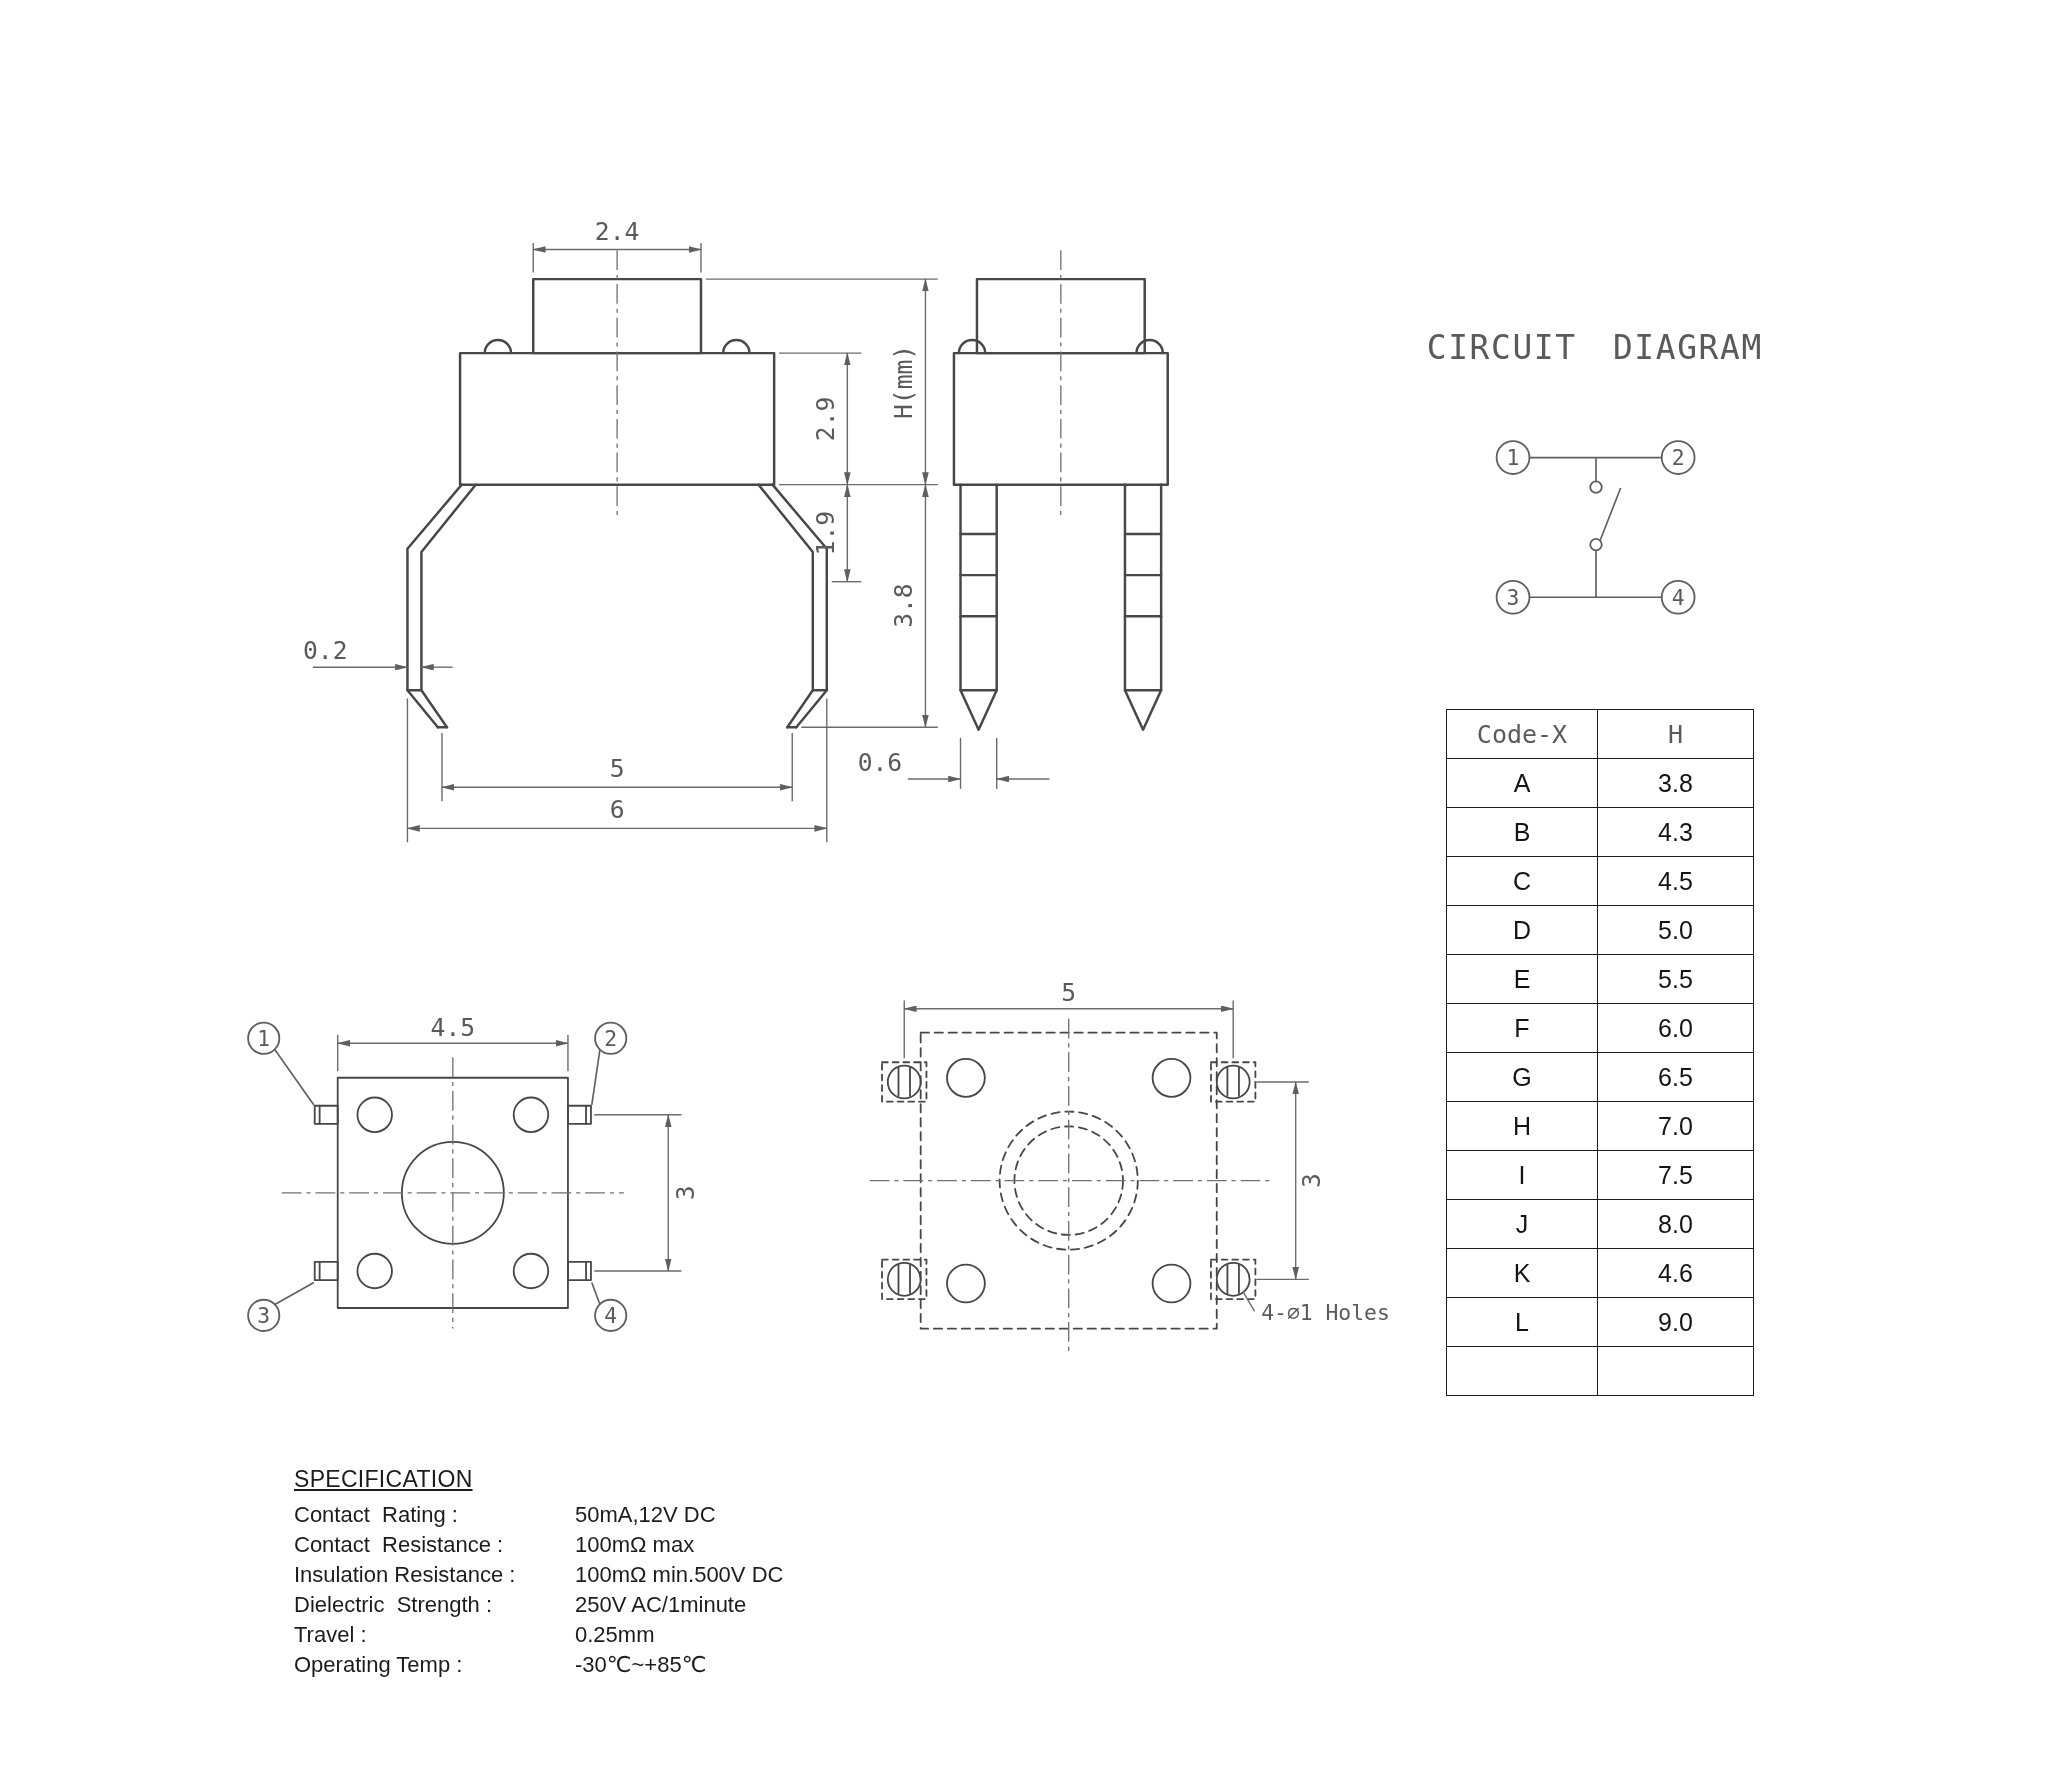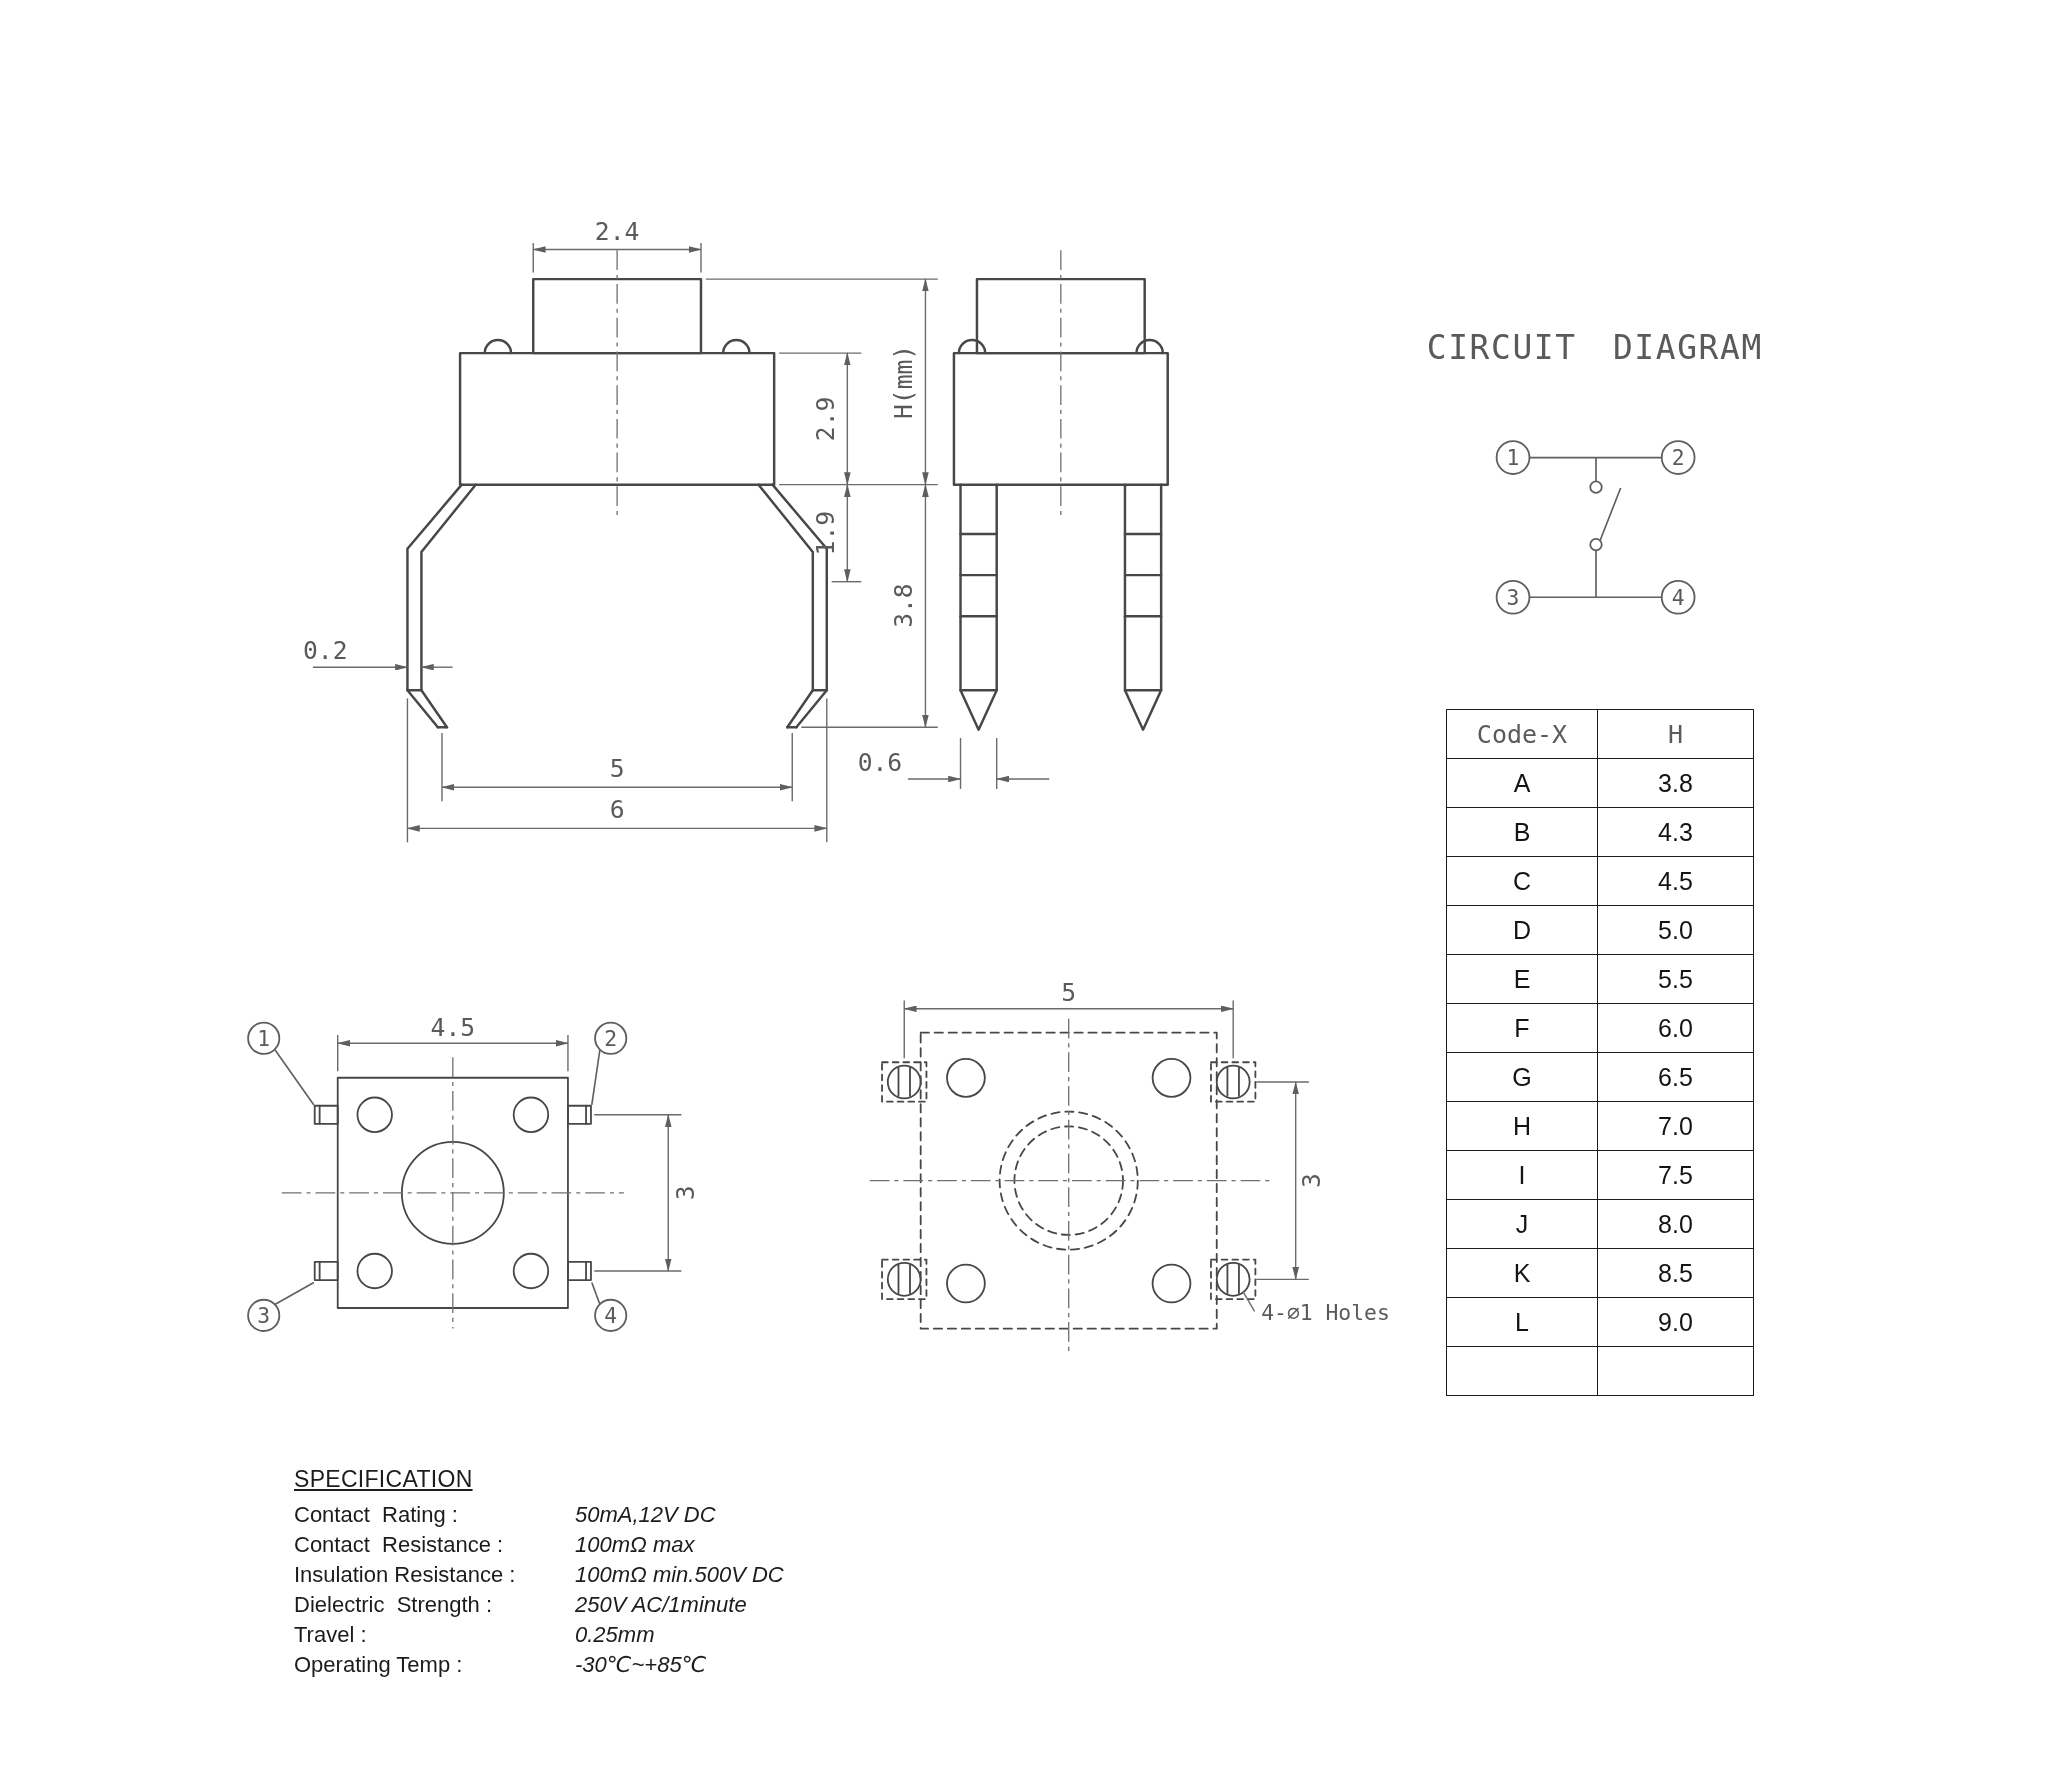--- a/index.html
+++ b/index.html
@@ -39,21 +39,21 @@
     border:1.6px solid #1c1c1c; height:49px; text-align:center; vertical-align:middle;
     font-size:25px; color:#141414; font-family:"Liberation Sans","DejaVu Sans",sans-serif;
   }
   table.codes td.cadcell { font-family:"DejaVu Sans Mono",monospace; color:#5a5a5a; }
 
   
   .spec { font-size:22px; color:#1c1c1c; }
   .spec-title { font-size:23px; letter-spacing:0.3px; margin-bottom:6.6px;text-decoration:underline; }
   .spec-row { display:flex; line-height:30px; }
   .spec-label { width:281px; white-space:pre; }
-  .spec-value { white-space:pre;font-style:italic; }
+  .spec-value { white-space:pre; }
 </style>
 </head>
 <body>
 
 <svg class="abs" style="left:288px; top:164px;" width="724" height="740" viewBox="0 0 880 900">
   <defs>
     <marker id="af" viewBox="0 0 16 8" refX="15" refY="4" markerWidth="16" markerHeight="8" orient="auto-start-reverse" markerUnits="userSpaceOnUse">
       <path d="M0,0 L16,4 L0,8 Z" fill="#5f5f5f"></path>
     </marker>
   </defs>
@@ -218,21 +218,21 @@
   <tr>
         <td>I</td>
         <td>7.5</td>
       </tr>
   <tr>
         <td>J</td>
         <td>8.0</td>
       </tr>
   <tr>
         <td>K</td>
-        <td>8.5</td>
+        <td>4.6</td>
       </tr>
   <tr>
         <td>L</td>
         <td>9.0</td>
       </tr>
   <tr>
         <td></td>
         <td></td>
       </tr>
 </tbody>

